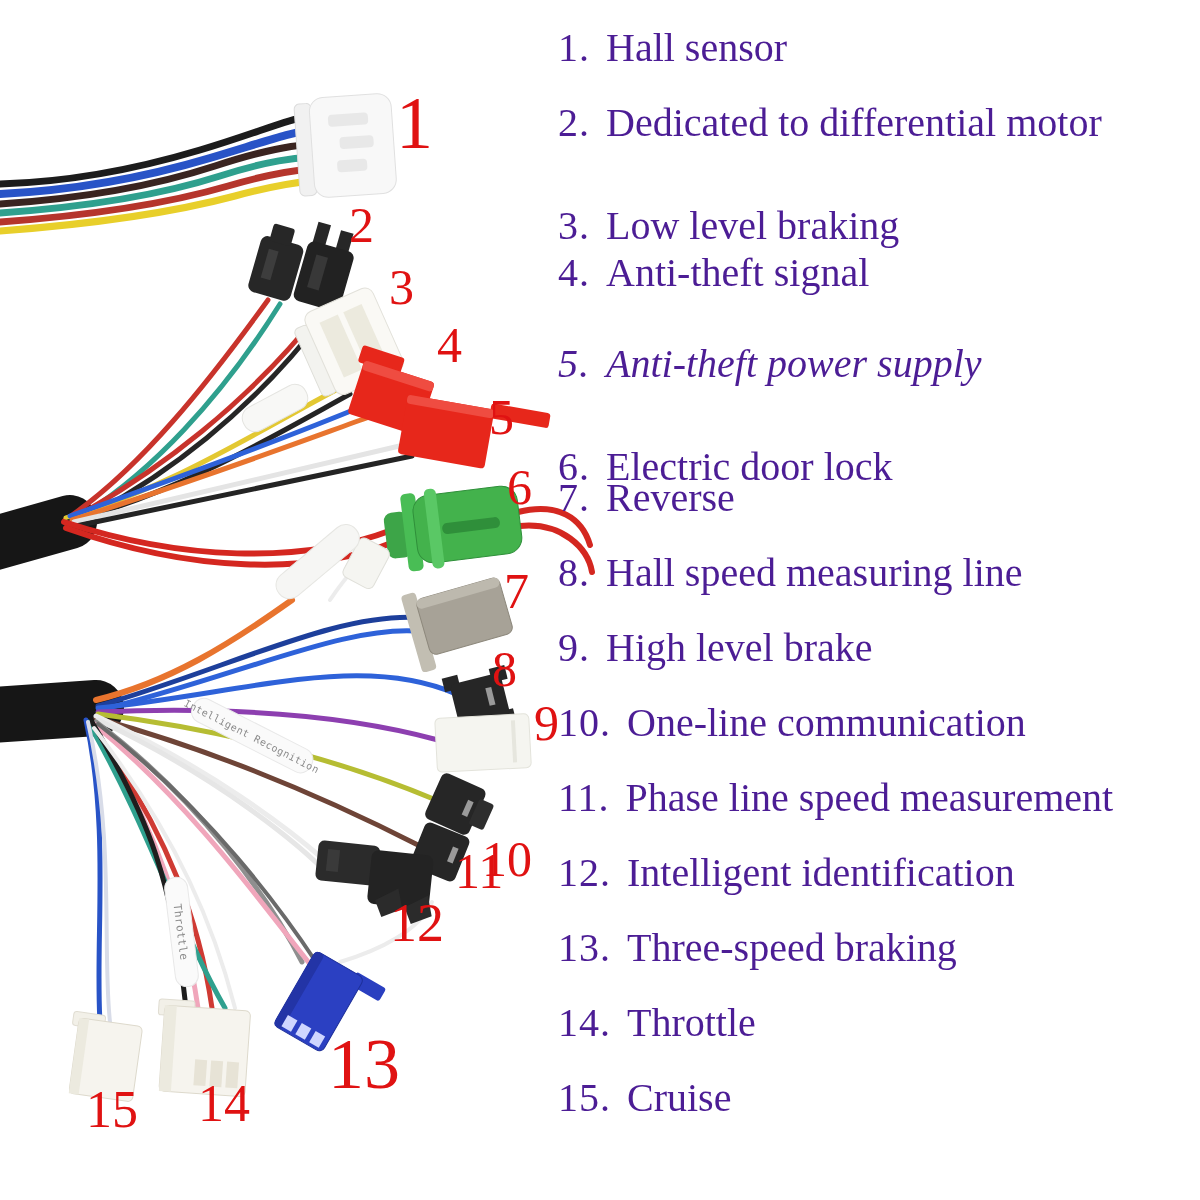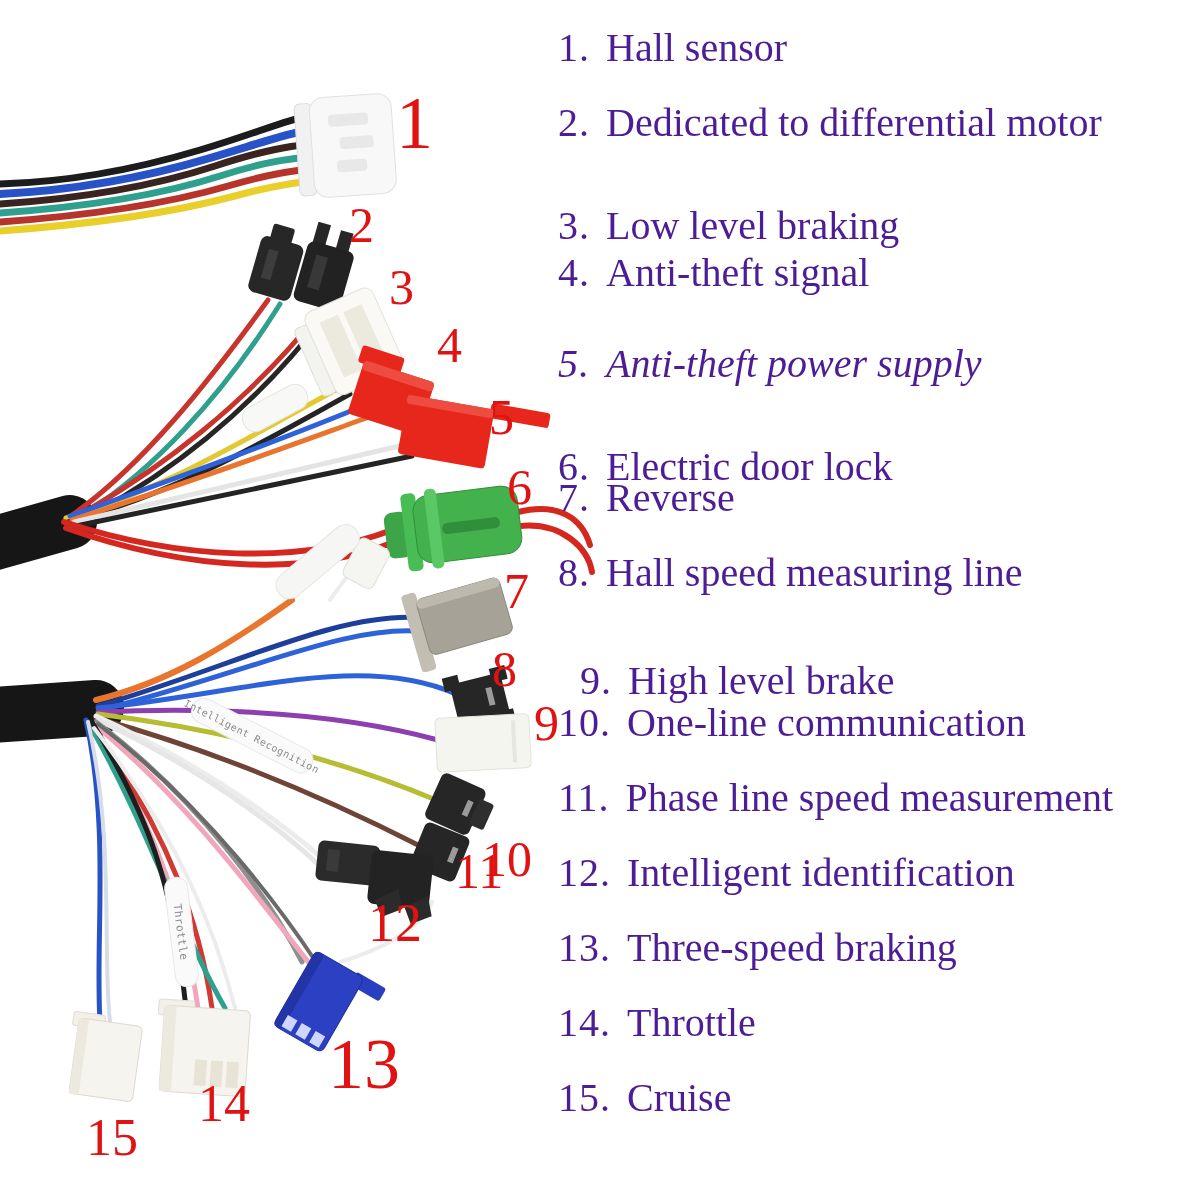--- a/index.html
+++ b/index.html
@@ -233,35 +233,35 @@
   <div class="marker" style="left:349px;top:200px;font-size:50px;">2</div>
   <div class="marker" style="left:389px;top:262px;font-size:50px;">3</div>
   <div class="marker" style="left:437px;top:320px;font-size:50px;">4</div>
   <div class="marker" style="left:489px;top:392px;font-size:50px;">5</div>
   <div class="marker" style="left:507px;top:462px;font-size:50px;">6</div>
   <div class="marker" style="left:504px;top:566px;font-size:50px;">7</div>
   <div class="marker" style="left:492px;top:644px;font-size:50px;">8</div>
   <div class="marker" style="left:534px;top:698px;font-size:50px;">9</div>
   <div class="marker" style="left:482px;top:790px;font-size:50px;margin-top:44px;">10</div>
   <div class="marker" style="left:455px;top:846px;font-size:50px;">11</div>
-  <div class="marker" style="left:368px;top:896px;font-size:54px;">12</div>
+  <div class="marker" style="left:390px;top:896px;font-size:54px;">12</div>
   <div class="marker" style="left:328px;top:1028px;font-size:72px;">13</div>
   <div class="marker" style="left:198px;top:1078px;font-size:52px;">14</div>
-  <div class="marker" style="left:86px;top:1112px;font-size:52px;text-align:right;">15</div>
+  <div class="marker" style="left:86px;top:1084px;font-size:52px;text-align:right;">15</div>
 
   <div>
     <div class="legend-row" style="left:558px;top:28px;"><span class="num">1.</span><span class="lbl">Hall sensor</span></div>
     <div class="legend-row" style="left:558px;top:103px;"><span class="num">2.</span><span class="lbl">Dedicated to differential motor</span></div>
     <div class="legend-row" style="left:558px;top:178px;margin-top:28px;"><span class="num">3.</span><span class="lbl">Low level braking</span></div>
     <div class="legend-row" style="left:558px;top:253px;"><span class="num">4.</span><span class="lbl">Anti-theft signal</span></div>
     <div class="legend-row" style="left:558px;top:344px;font-style:italic;"><span class="num">5.</span><span class="lbl">Anti-theft power supply</span></div>
     <div class="legend-row" style="left:558px;top:403px;margin-top:44px;"><span class="num">6.</span><span class="lbl">Electric door lock</span></div>
     <div class="legend-row" style="left:558px;top:478px;"><span class="num">7.</span><span class="lbl">Reverse</span></div>
     <div class="legend-row" style="left:558px;top:553px;"><span class="num">8.</span><span class="lbl">Hall speed measuring line</span></div>
-    <div class="legend-row" style="left:580px;top:628px;margin-top:33px;"><span class="num">9.</span><span class="lbl">High level brake</span></div>
+    <div class="legend-row" style="left:558px;top:628px;"><span class="num">9.</span><span class="lbl">High level brake</span></div>
     <div class="legend-row" style="left:558px;top:703px;"><span class="num">10.</span><span class="lbl">One-line communication</span></div>
     <div class="legend-row" style="left:558px;top:778px;"><span class="num">11.</span><span class="lbl">Phase line speed measurement</span></div>
     <div class="legend-row" style="left:558px;top:853px;"><span class="num">12.</span><span class="lbl">Intelligent identification</span></div>
     <div class="legend-row" style="left:558px;top:928px;"><span class="num">13.</span><span class="lbl">Three-speed braking</span></div>
     <div class="legend-row" style="left:558px;top:1003px;text-align:right;"><span class="num">14.</span><span class="lbl">Throttle</span></div>
     <div class="legend-row" style="left:558px;top:1078px;"><span class="num">15.</span><span class="lbl">Cruise</span></div>
   </div>
 
 </div>
 

